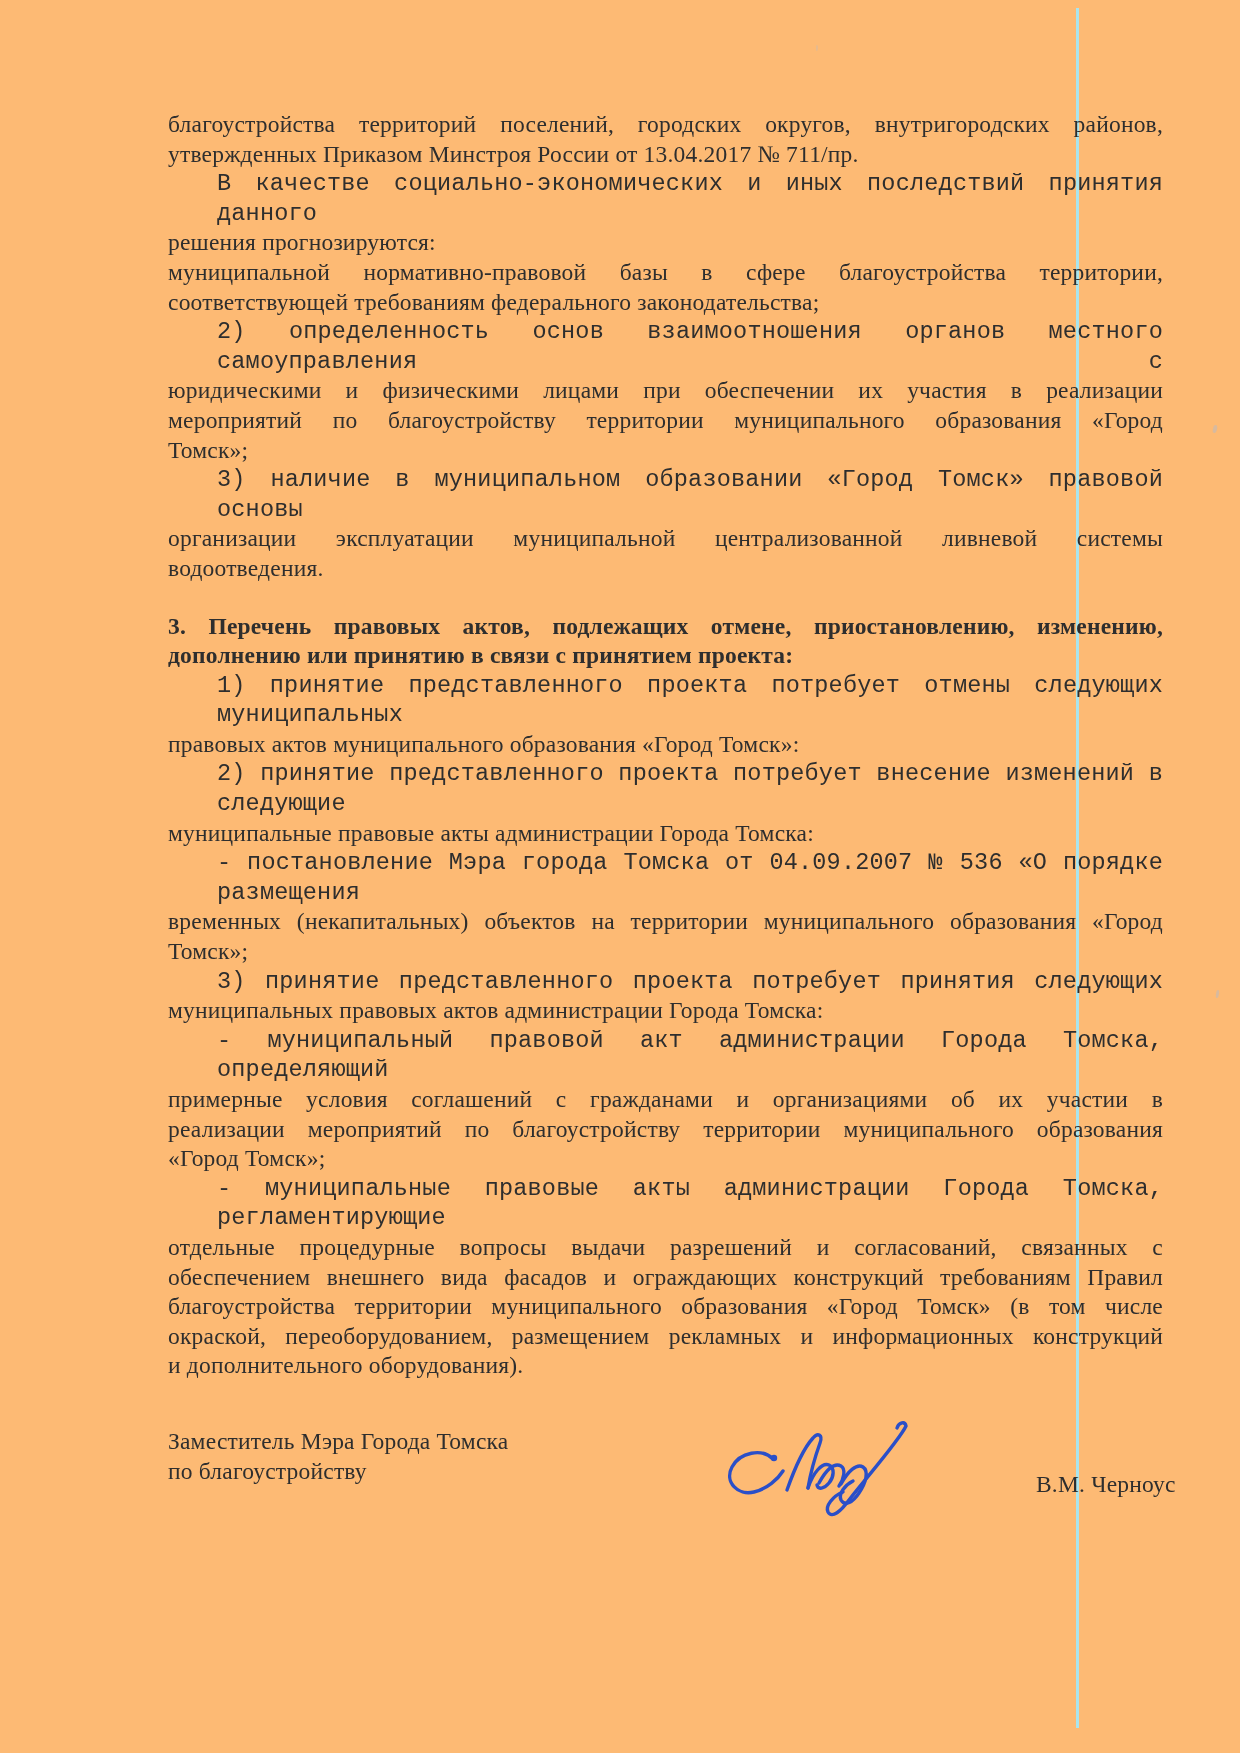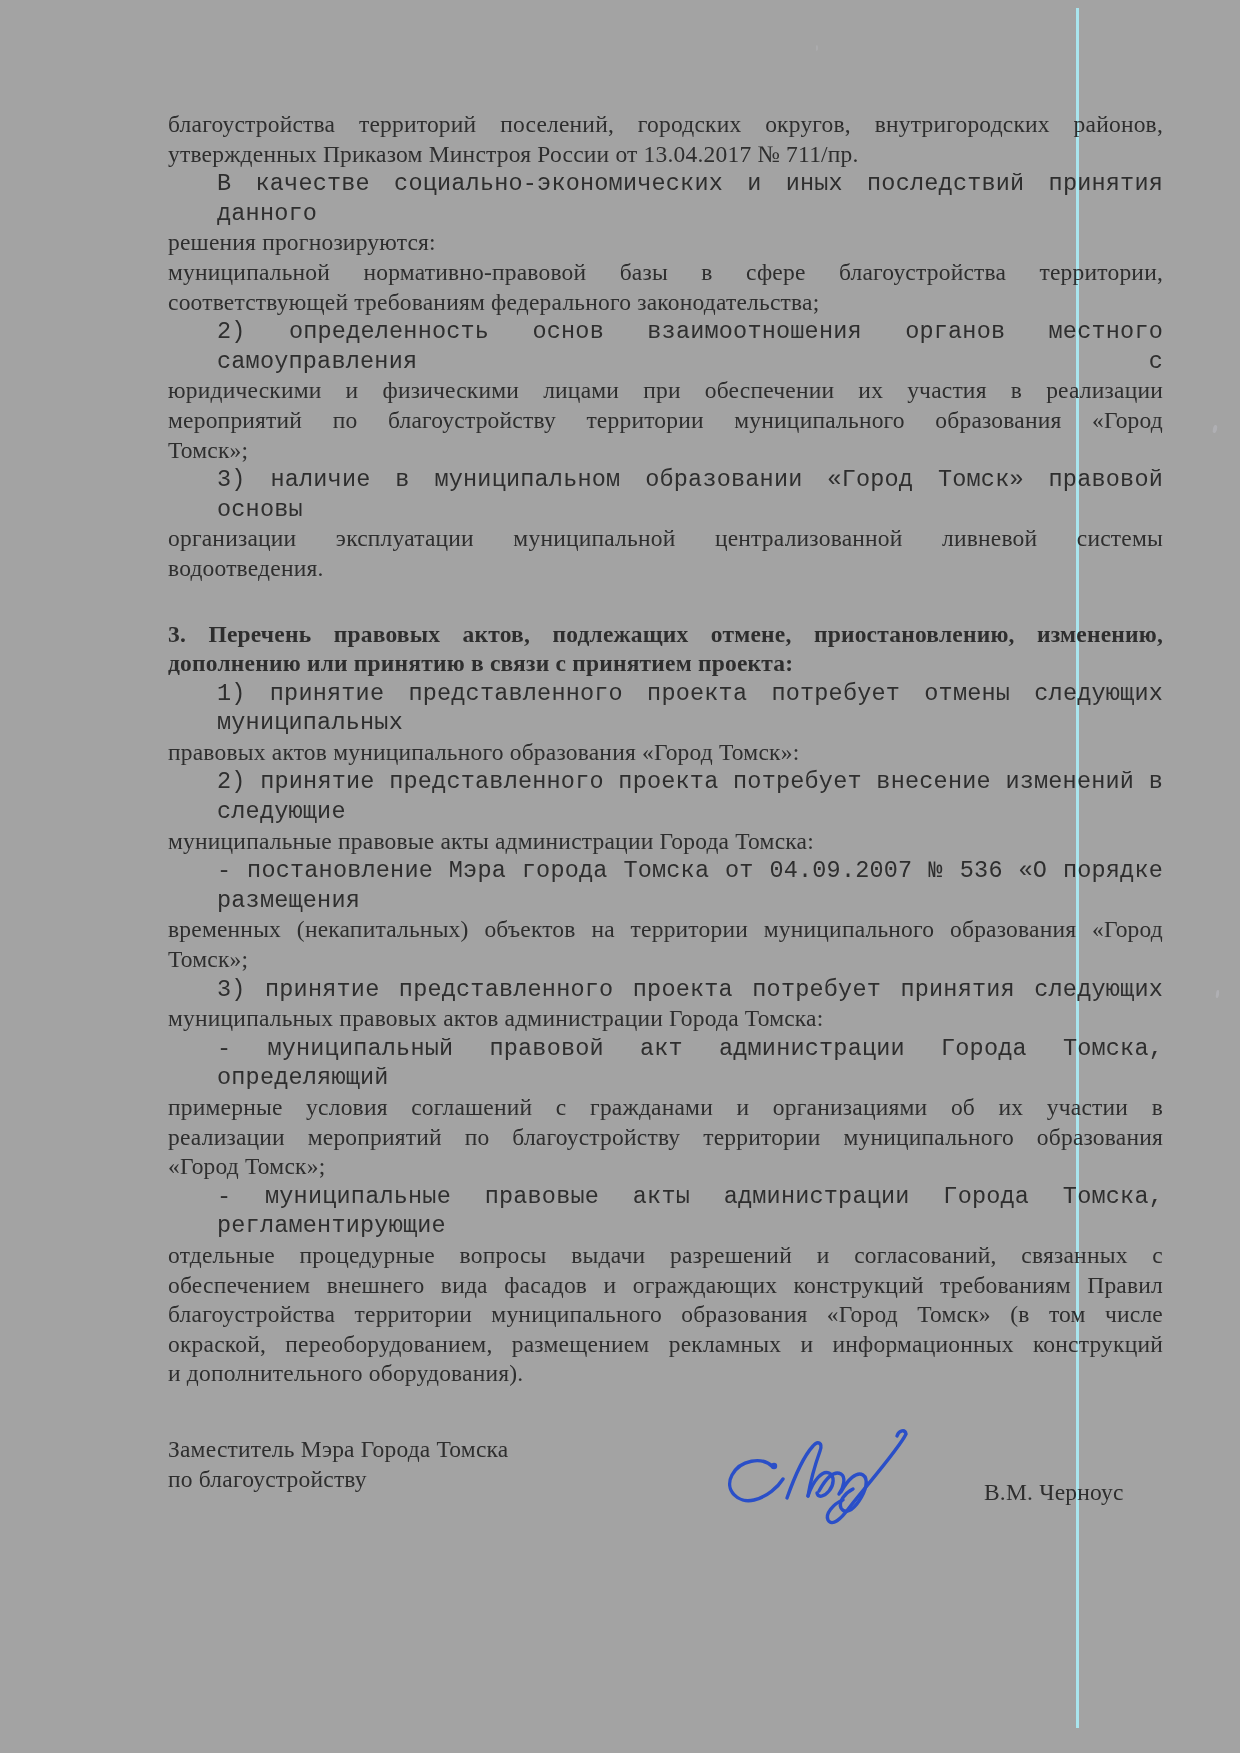--- a/index.html
+++ b/index.html
@@ -1,44 +1,44 @@
 <!DOCTYPE html>
 <html lang="ru"><head>
 <meta charset="utf-8">
 <title>Scanned document</title>
 <style>
   html,body { margin:0; padding:0; background:#ffffff; }
   .sheet {
     position:relative;
     width:1240px; height:1753px;
-    background:#a3a3a3;
+    background:#fdba74;
     overflow:hidden;
     font-family:"Liberation Serif","DejaVu Serif",serif;
     color:#2e2e2e;
   }
   .textblock {
     position:absolute;
     left:168px; top:110px;
     width:995px;
     font-size:23.5px;
     line-height:29.6px;
     letter-spacing:0.2px;
   }
   .para { margin:0; }
   .ln { display:block; text-align:justify; text-align-last:justify; }
   .ln.last { text-align-last:left; }
   .ln.ind { padding-left:49px;font-family:Liberation Mono, monospace; }
-  .para.heading { margin-top:36px; }
+  .para.heading { margin-top:28px; }
   .para.heading .ln { font-weight:bold; }
 
   .signoff { position:relative; margin-top:46px; height:170px; }
   .sig-title { width:520px; }
   .sig-title .ln { text-align:center; text-align-last:left; }
   .sig-svg { position:absolute; left:542px; top:-32px; width:220px; height:150px; }
-  .sig-name { position:absolute; left:816px; top:43px; white-space:nowrap;font-family:Liberation Serif, serif; }
+  .sig-name { position:absolute; left:868px; top:43px; white-space:nowrap;font-family:Liberation Serif, serif; }
 
   .scan-line { position:absolute; left:1076px; top:8px; }
   .speckle { position:absolute; background:#b9bac1; opacity:0.55; border-radius:45% 55% 60% 40%; }
   .speckle.s1 { left:1213px; top:425px; width:4px; height:8px; transform:rotate(12deg); }
   .speckle.s2 { left:1216px; top:990px; width:3px; height:8px; transform:rotate(8deg); }
   .speckle.s3 { left:816px; top:45px; width:2px; height:6px; opacity:0.35; }
 </style>
 </head>
 <body>
 

